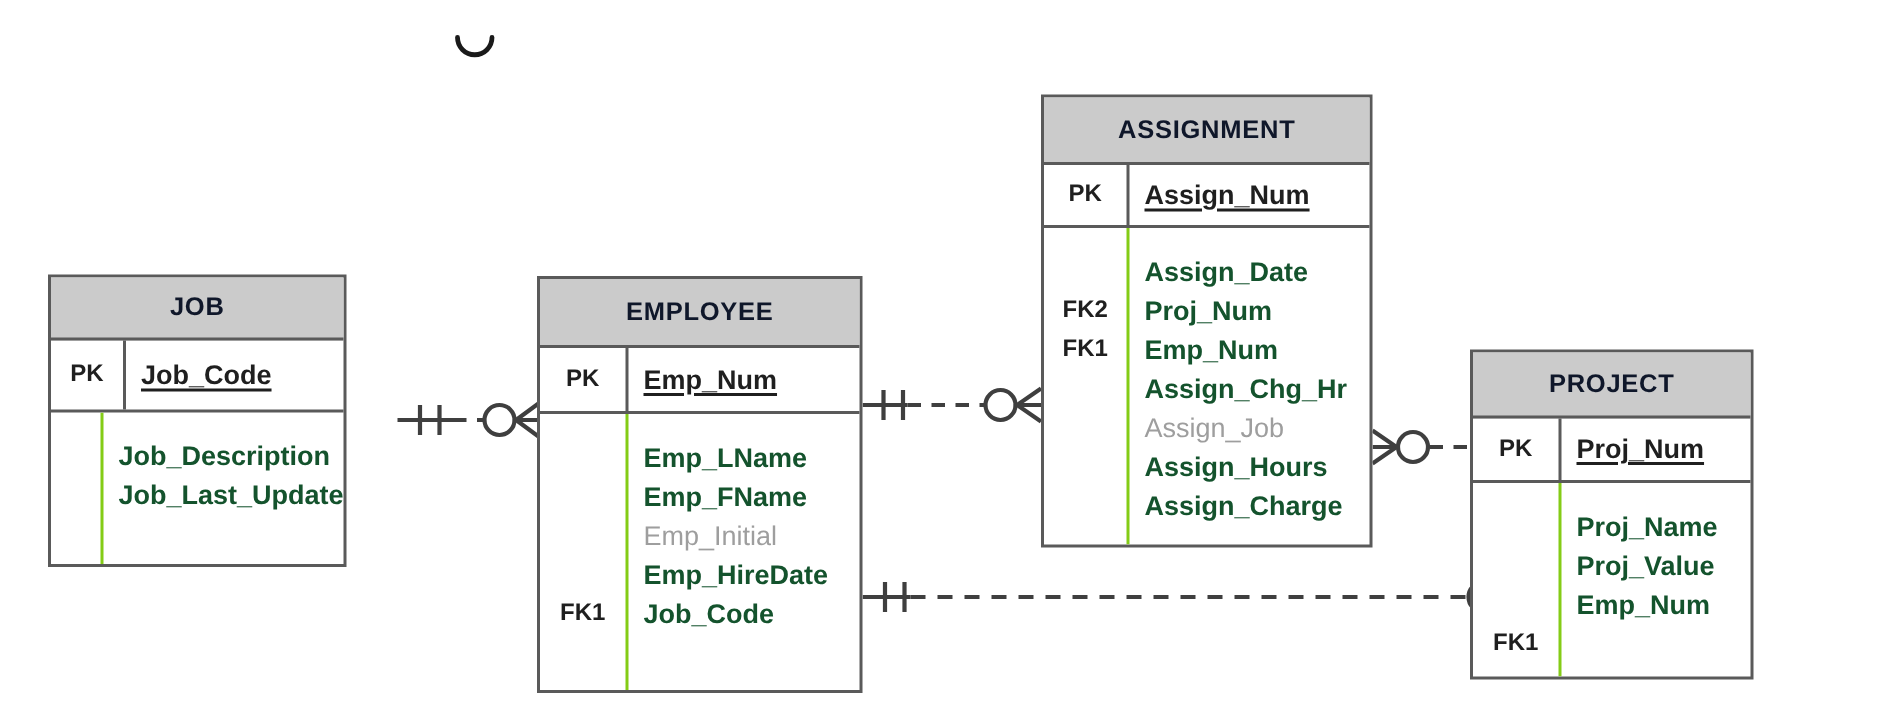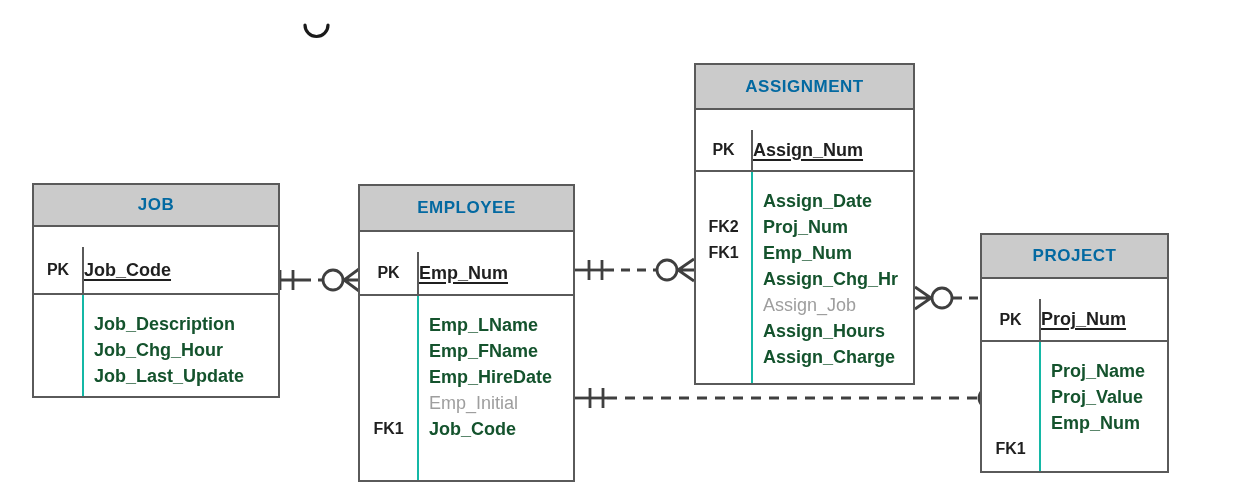--- a/index.html
+++ b/index.html
@@ -8,37 +8,37 @@
     font-family:"Liberation Sans",sans-serif;overflow:hidden;
   }
   #connector-layer{position:absolute;left:0;top:0;width:1251px;height:482px;z-index:0;}
   .entity{
     position:absolute;z-index:1;border:2px solid #5a5a5a;background:#ffffff;
     box-sizing:border-box;color:#1f1f1f;
   }
   .entity-header{
     height:var(--hh);background:#cbcbcb;border-bottom:2px solid #5a5a5a;
     display:flex;align-items:center;justify-content:center;
-    font-weight:bold;font-size:17px;letter-spacing:.5px;color:#0369a1;
+    font-weight:bold;font-size:17px;letter-spacing:.5px;color:#0f172a;
     box-sizing:border-box;
   }
-  .pk-row{height:var(--pkh);display:flex;border-bottom:2px solid #5a5a5a;box-sizing:border-box;margin-top:20px;}
+  .pk-row{height:var(--pkh);display:flex;border-bottom:2px solid #5a5a5a;box-sizing:border-box;}
   .key-cell{
     width:var(--keyw);border-right:2px solid #5a5a5a;box-sizing:border-box;
     display:flex;align-items:center;justify-content:center;
     font-weight:bold;font-size:16px;
   }
   .pk-name{
-    flex:1;display:flex;align-items:center;
+    flex:1;display:flex;align-items:center;padding-left:10px;
     font-weight:bold;font-size:18px;
     text-decoration:underline;text-decoration-thickness:2px;text-underline-offset:3px;
   }
   .attr-section{height:var(--ah);display:flex;box-sizing:border-box;overflow:hidden;}
   .attr-keys{
-    width:var(--keyw);border-right:2px solid #14b8a6;box-sizing:border-box;
+    width:var(--keyw);border-right:2px solid #84cc16;box-sizing:border-box;
     padding-top:16px;
   }
   .attr-names{flex:1;padding-top:16px;padding-left:10px;box-sizing:border-box;}
   .kline{display:block;height:26px;line-height:26px;font-weight:bold;font-size:16px;text-align:center;}
   .aline{display:block;height:26px;line-height:26px;font-weight:bold;font-size:18px;color:#14532d;white-space:nowrap;}
   .aline.muted{color:#9e9e9e;font-weight:normal;}
 </style>
 </head>
 <body>
 
@@ -74,35 +74,34 @@
 
     <g>
       <line x1="575" y1="398" x2="607" y2="398"></line>
       <path d="M590 388 V408 M603 388 V408"></path>
       <line x1="607" y1="398" x2="978" y2="398" stroke-dasharray="10 8"></line>
       <circle cx="989" cy="398" r="10" fill="#ffffff"></circle>
       <path d="M1018 387 L1000 398 L1018 409 M1000 398 H1018"></path>
     </g>
   </svg>
 
-  <div class="entity" style="left:32px;top:183px;width:248px;--keyw:50px;--hh:42px;--pkh:48px;--ah:101px;">
+  <div class="entity" style="left:32px;top:183px;width:199px;--keyw:50px;--hh:42px;--pkh:48px;--ah:101px;">
     <div class="entity-header">JOB</div>
     <div class="pk-row">
       <div class="key-cell">PK</div>
       <div class="pk-name">Job_Code</div>
     </div>
     <div class="attr-section">
       <div class="attr-keys">
         <span class="kline"></span>
         <span class="kline"></span>
         <span class="kline"></span>
       </div>
       <div class="attr-names">
         <span class="aline">Job_Description</span>
-        <span class="aline">Job_Chg_Hour</span>
         <span class="aline">Job_Last_Update</span>
       </div>
     </div>
   </div>
 
   <div class="entity" style="left:358px;top:184px;width:217px;--keyw:59px;--hh:46px;--pkh:44px;--ah:184px;">
     <div class="entity-header">EMPLOYEE</div>
     <div class="pk-row">
       <div class="key-cell">PK</div>
       <div class="pk-name">Emp_Num</div>
@@ -112,22 +111,22 @@
         <span class="kline"></span>
         <span class="kline"></span>
         <span class="kline"></span>
         <span class="kline"></span>
         <span class="kline">FK1</span>
         <span class="kline"></span>
       </div>
       <div class="attr-names">
         <span class="aline">Emp_LName</span>
         <span class="aline">Emp_FName</span>
+        <span class="aline muted">Emp_Initial</span>
         <span class="aline">Emp_HireDate</span>
-        <span class="aline muted">Emp_Initial</span>
         <span class="aline">Job_Code</span>
       </div>
     </div>
   </div>
 
   <div class="entity" style="left:694px;top:63px;width:221px;--keyw:57px;--hh:45px;--pkh:42px;--ah:211px;">
     <div class="entity-header">ASSIGNMENT</div>
     <div class="pk-row">
       <div class="key-cell">PK</div>
       <div class="pk-name">Assign_Num</div>

